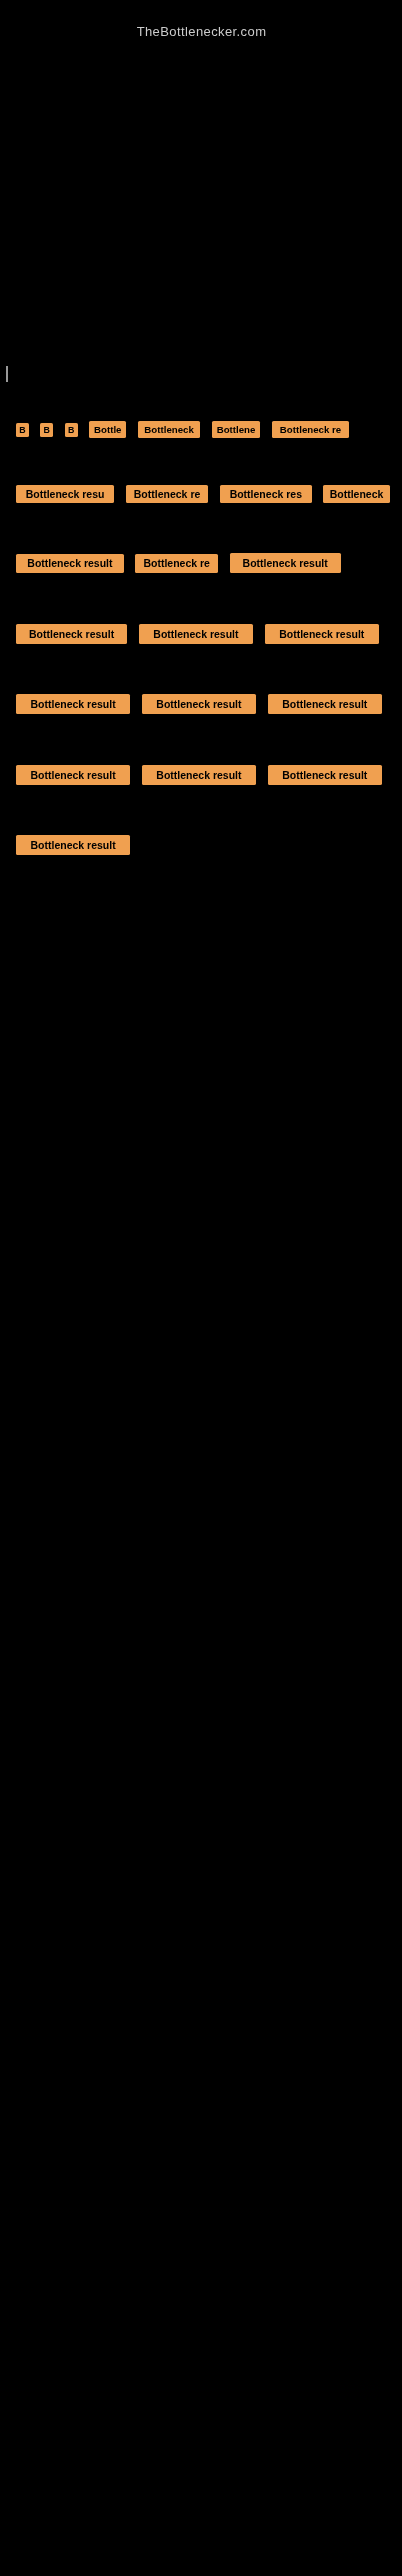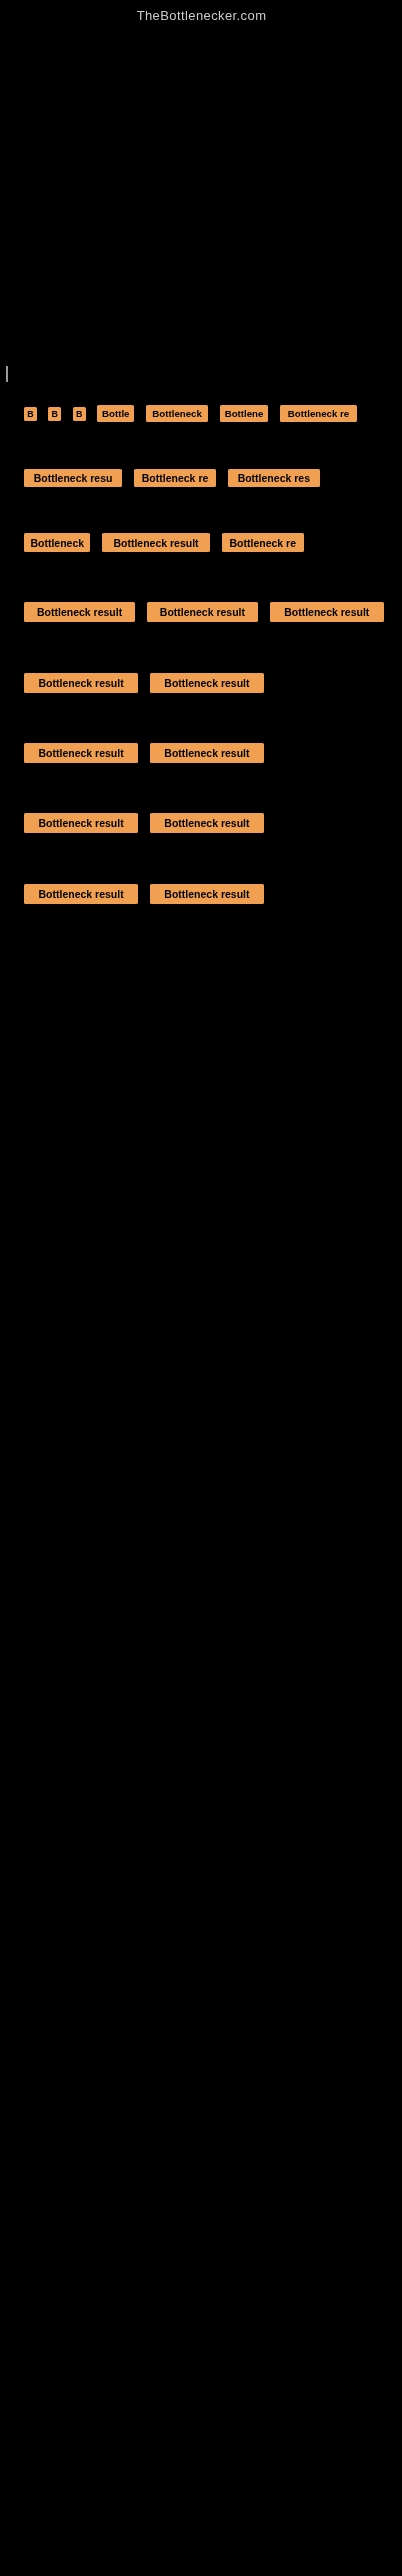--- a/index.html
+++ b/index.html
@@ -11,25 +11,25 @@
       background-color: #000000;
       width: 403px;
       min-height: 2576px;
       font-family: Arial, sans-serif;
       position: relative;
     }
     .site-title {
       color: #cccccc;
       font-size: 13px;
       text-align: center;
-      padding: 8px 0 4px 0;
+      padding: 24px 0 4px 0;
       letter-spacing: 0.4px;
     }
     .main-content {
-      padding: 8px 16px;
+      padding: 8px 8px;
     }
     .bottleneck-item {
       margin: 6.4px 0 6.4px 8px;
       display: inline-block;
     }
     .bottleneck-label {
       background-color: #f0a050;
       color: #000;
       font-size: 10.5px;
       font-weight: bold;

